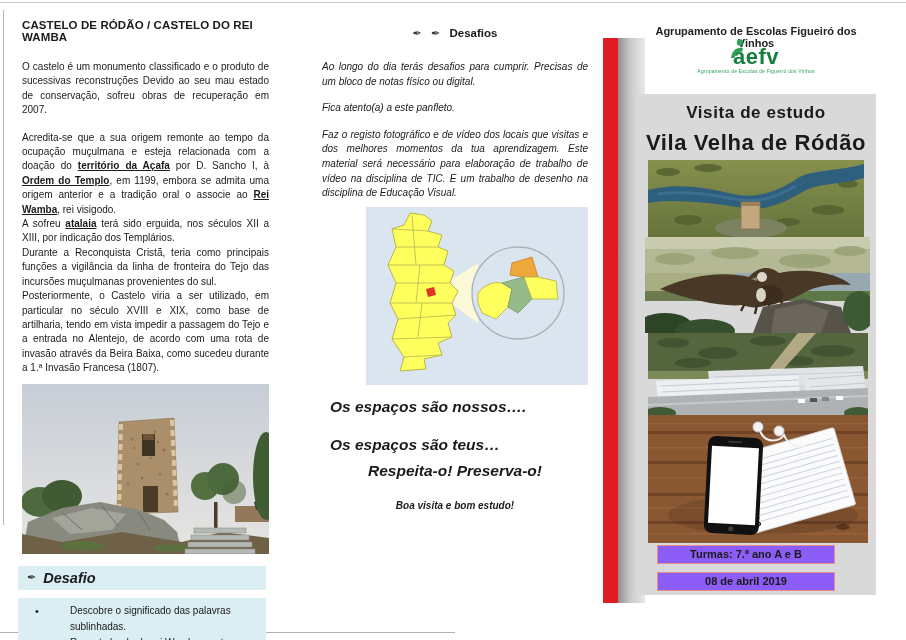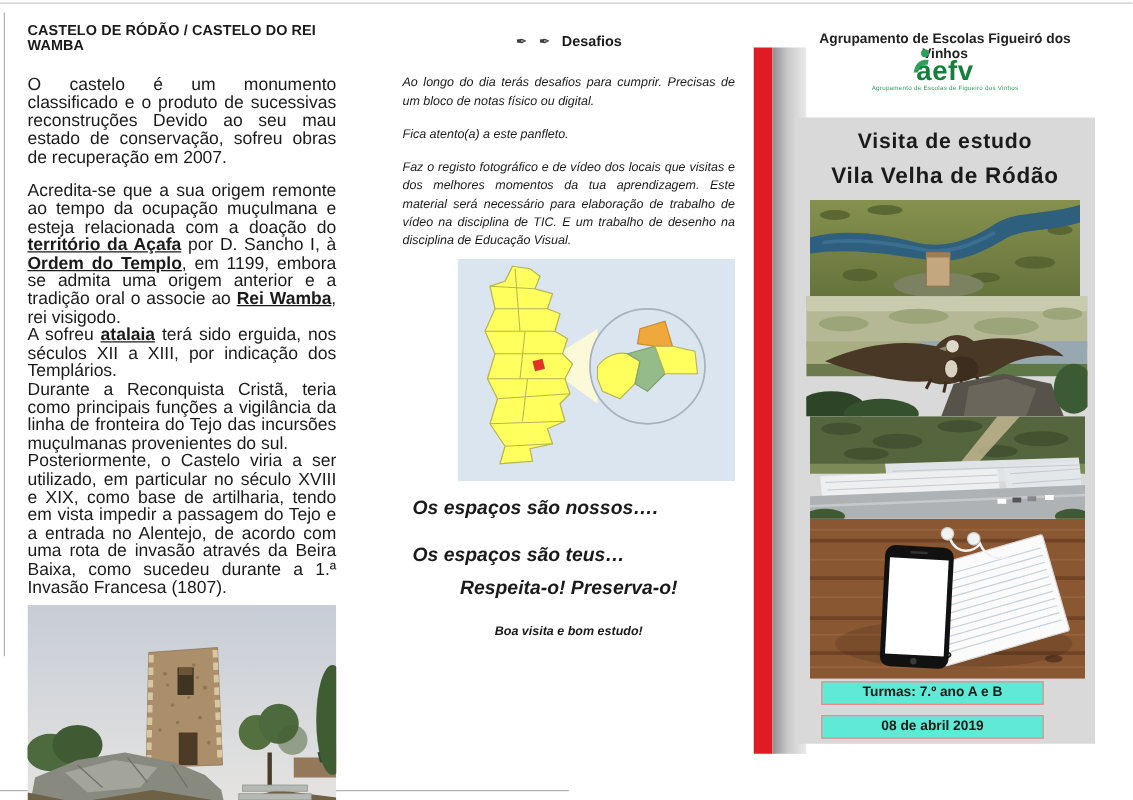--- a/index.html
+++ b/index.html
@@ -8,21 +8,21 @@
   .page{position:relative;width:906px;height:640px;background:#fff;}
 
   
   .hl-top{position:absolute;left:0;top:2px;width:906px;height:1px;background:#c9c9c9;}
   .hl-left{position:absolute;left:3px;top:10px;width:1px;height:515px;background:#b3b3b3;}
   .hl-bottom{position:absolute;left:0;top:632px;width:455px;height:1px;background:#b3b3b3;}
 
   
   .col-left{position:absolute;left:22px;top:0;width:247px;}
   .lp-title{margin:19px 0 0 0;text-align:left;font-weight:700;font-size:11.5px;letter-spacing:.1px;}
-  .jtext{font-size:14px;line-height:14.4px;text-align:justify;}
+  .jtext{font-size:10px;line-height:14.4px;text-align:justify;}
   .lp-p1{margin:17px 0 0 0;}
   .lp-block{margin:13px 0 0 0;}
   .lp-block p{margin:0;}
   .u{font-weight:700;text-decoration:underline;}
   .lp-photo{display:block;margin-top:8px;width:247px;height:170px;}
   .banner{margin:12px 0 0 -4px;width:248px;height:24px;background:#daeef3;
           display:flex;align-items:center;padding-left:9px;box-sizing:border-box;
           font-weight:700;font-style:italic;font-size:14.5px;}
   .banner .quill{margin-right:7px;}
   .quill{font-style:normal;font-weight:400;font-size:11px;color:#3d3d3d;}
@@ -53,27 +53,27 @@
   .rp-logo{position:absolute;left:636px;top:46px;width:240px;text-align:center;line-height:1;}
   .logo-mark{display:inline-block;position:relative;}
   .logo-person{position:absolute;left:-4px;top:-7px;}
   .logo-text{font-weight:700;font-size:22px;color:#15803d;letter-spacing:.5px;}
   .logo-tagline{display:block;font-size:5px;color:#2da05a;margin-top:1px;letter-spacing:.2px;}
   .red-stripe{position:absolute;left:603px;top:38px;width:15px;height:565px;background:#e01b24;}
   .stripe-shadow{position:absolute;left:618px;top:38px;width:27px;height:565px;
                  background:linear-gradient(to right,#8f8f8f 0%,#c9c9c9 45%,#e9e9e9 100%);}
   .cover{position:absolute;left:636px;top:94px;width:240px;height:501px;background:#d9d9d9;}
   .cover-title1{margin:9px 0 0 0;text-align:center;font-weight:700;font-size:17px;letter-spacing:.6px;}
-  .cover-title2{margin:7px 0 0 0;text-align:center;font-weight:700;font-size:18px;letter-spacing:.6px;}
+  .cover-title2{margin:7px 0 0 0;text-align:center;font-weight:700;font-size:22px;letter-spacing:.6px;}
   .ph{position:absolute;display:block;}
   .ph-river{left:12px;top:66px;width:216px;height:77px;}
   .ph-vulture{left:9px;top:143px;width:225px;height:96px;}
   .ph-factory{left:12px;top:239px;width:220px;height:82px;}
   .ph-desk{left:12px;top:321px;width:220px;height:128px;}
-  .badge{position:absolute;left:21px;width:176px;height:17px;background:#5eead4;
+  .badge{position:absolute;left:21px;width:176px;height:17px;background:#8b5cf6;
          border:1.5px solid #e98b8b;font-weight:700;font-size:11px;text-align:center;line-height:17px;}
   .badge-turmas{top:451px;}
   .badge-date{top:478px;}
 </style>
 </head>
 <body>
 
 <div class="page">
 
   <div class="hl-top"></div>

